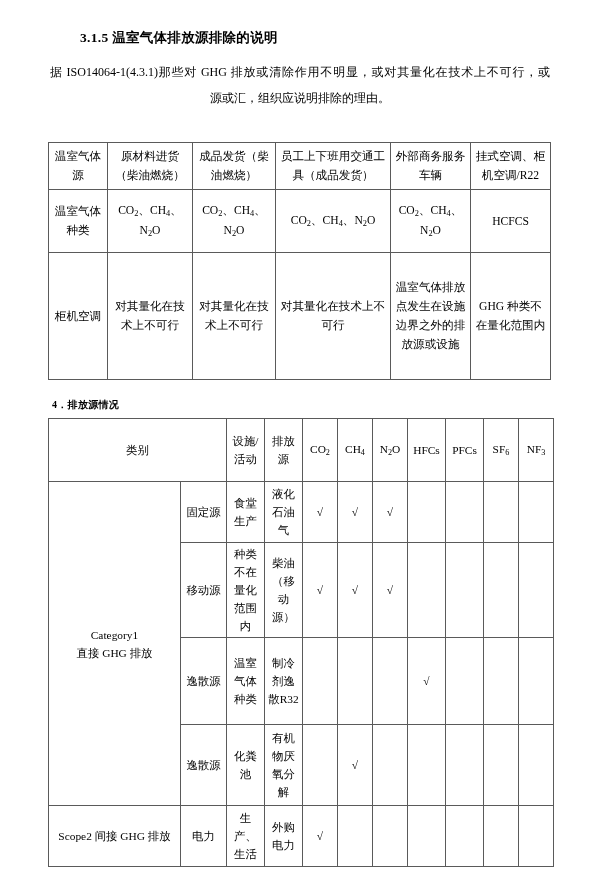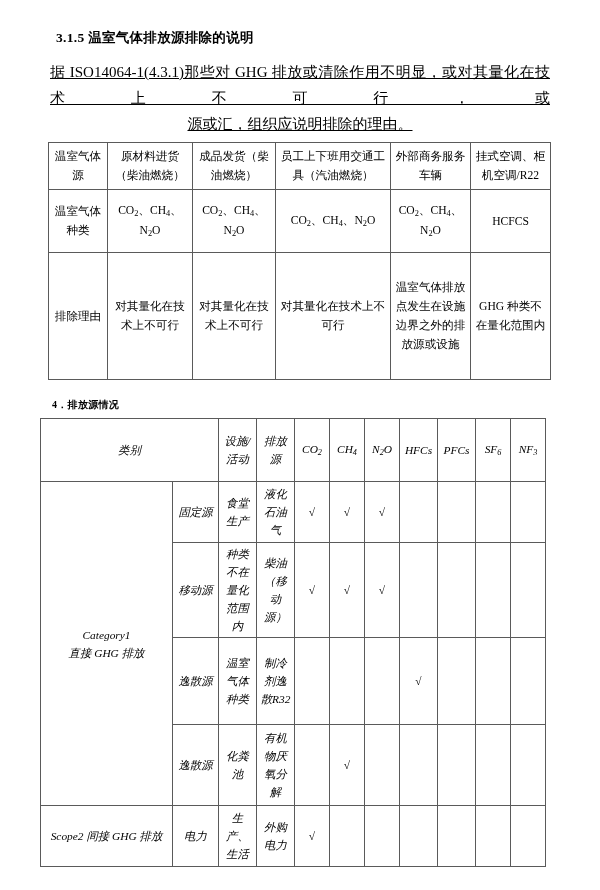--- a/index.html
+++ b/index.html
@@ -19,21 +19,21 @@
     width: 600px;
     height: 890px;
     box-sizing: border-box;
     padding: 0;
     background: #fff;
   }
 
   
   .h-sub {
     position: absolute;
-    left: 56px;
+    left: 80px;
     top: 29px;
     font-size: 13.5px;
     font-weight: bold;
     letter-spacing: 0.3px;
     white-space: nowrap;
   }
   .h-num {
     position: absolute;
     left: 52px;
     top: 398px;
@@ -42,26 +42,25 @@
     letter-spacing: 0.3px;
     white-space: nowrap;
   }
 
   
   .intro {
     position: absolute;
     left: 50px;
     top: 59px;
     width: 500px;
-    font-size: 15px;
+    font-size: 12px;
     line-height: 26px;
     text-align: justify;
     text-justify: inter-ideograph;
     text-align-last: center;
-    text-decoration: underline;
   }
   .intro .ln {
     display: block;
     white-space: nowrap;
   }
   .intro .ln.l1, .intro .ln.l2 {
     text-align: justify;
     text-align-last: justify;
     white-space: normal;
   }
@@ -99,24 +98,23 @@
   #table-exclusions .r3 td { height: 122px; }
   .c-narrow  { width: 59px; }
   .c-w1      { width: 85px; }
   .c-w2      { width: 83px; }
   .c-w3      { width: 115px; }
   .c-w4      { width: 80px; }
   .c-w5      { width: 80px; }
 
   
   #table-sources {
-    left: 40px;
+    left: 48px;
     top: 418px;
     width: 503px;
-    font-style: italic;
   }
   #table-sources td {
     font-size: 11.4px;
     line-height: 18px;
     padding: 2px 2px;
   }
   .s-cat   { width: 132px; }
   .s-sub   { width: 46px; }
   .s-fac   { width: 38px; }
   .s-src   { width: 38px; }
@@ -164,34 +162,34 @@
         <col class="c-w2">
         <col class="c-w3">
         <col class="c-w4">
         <col class="c-w5">
     </colgroup>
     <tbody>
       <tr class="r1">
         <td>温室气体源</td>
         <td>原材料进货（柴油燃烧）</td>
         <td>成品发货（柴油燃烧）</td>
-        <td>员工上下班用交通工具（汽油燃烧）</td>
+        <td>员工上下班用交通工具（成品发货）</td>
         <td>外部商务服务车辆</td>
         <td>挂式空调、柜机空调/R22</td>
       </tr>
       <tr class="r2">
         <td>温室气体种类</td>
         <td><span>CO<sub>2</sub>、CH<sub>4</sub>、</span><div>N<sub>2</sub>O</div></td>
         <td><span>CO<sub>2</sub>、CH<sub>4</sub>、</span><div>N<sub>2</sub>O</div></td>
         <td><span>CO<sub>2</sub>、CH<sub>4</sub>、N<sub>2</sub>O</span></td>
         <td><span>CO<sub>2</sub>、CH<sub>4</sub>、</span><div>N<sub>2</sub>O</div></td>
         <td><span>HCFCS</span></td>
       </tr>
       <tr class="r3">
-        <td>排除理由</td>
+        <td>柜机空调</td>
         <td>对其量化在技术上不可行</td>
         <td>对其量化在技术上不可行</td>
         <td>对其量化在技术上不可行</td>
         <td>温室气体排放点发生在设施边界之外的排放源或设施</td>
         <td>GHG 种类不在量化范围内</td>
       </tr>
     </tbody>
   </table>
 
   <div class="h-num">4．排放源情况</div>

